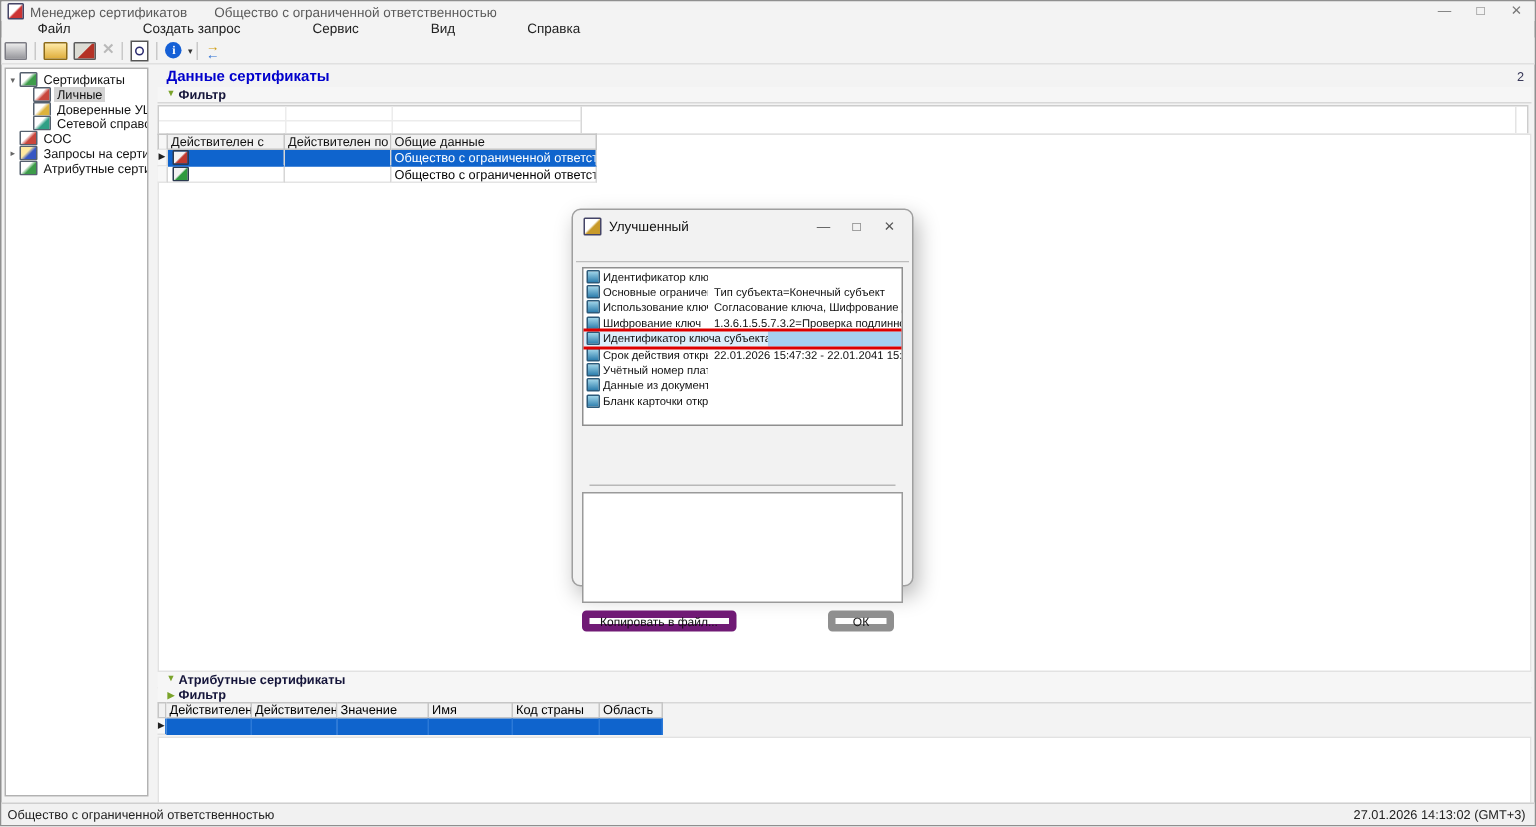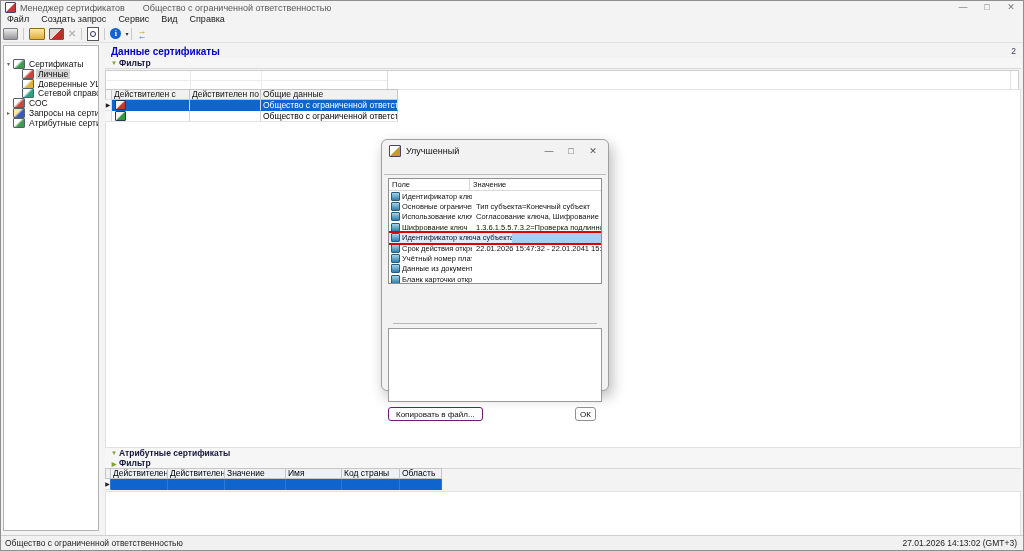--- a/index.html
+++ b/index.html
@@ -11,39 +11,39 @@
 
   
   .titlebar{position:absolute;left:0;top:0;right:0;height:13px;display:flex;align-items:center;font-size:9px;color:#5a5a5a;background:#f3f3f3}
   .appicon{width:9px;height:9px;margin:0 4px 0 4px;border:1px solid #446;background:linear-gradient(135deg,#fff 45%,#c33 55%);border-radius:1px;flex:none}
   .t-title{margin-right:18px}
   .wcontrols{position:absolute;right:0;top:0;height:13px;display:flex}
   .wbtn{width:24px;text-align:center;font-size:9px;line-height:13px;color:#777}
 
   
   .menubar{position:absolute;left:0;top:13px;right:0;height:11px;display:flex;align-items:center;font-size:9px;color:#222}
-  .menu-item{padding:0 6px;line-height:11px}
+  .menu-item{padding:0 24px;line-height:11px}
 
   
   .toolbar{position:absolute;left:0;top:24px;right:0;height:17px;display:flex;align-items:center;border-bottom:1px solid #e0e0e0;background:#f3f3f3}
   .tb-sep{width:1px;height:12px;background:#c9c9c9;margin:0 3px}
   .tbi{margin:0 2px;display:flex;align-items:center;justify-content:center}
   .icon-print{width:13px;height:10px;background:linear-gradient(#ececec,#97979c);border:1px solid #7c7c84;border-radius:1px}
   .icon-folder{width:14px;height:10px;background:linear-gradient(#ffeaa6,#dfae3c);border:1px solid #8d6b17;border-radius:1px}
   .icon-import{width:13px;height:10px;background:linear-gradient(135deg,#dcdcd4 48%,#b43226 52%);border:1px solid #5c5c5c;border-radius:1px}
   .icon-x{color:#b9b9b9;font-size:10px;font-weight:bold;line-height:10px}
   .icon-preview{width:10px;height:12px;background:#fff;border:1px solid #555;position:relative}
   .icon-preview i{position:absolute;left:2px;top:3px;width:4px;height:4px;border:1px solid #2b2b6f;border-radius:50%}
   .icon-info{width:11px;height:11px;border-radius:50%;background:#1560d6;color:#fff;font-size:8px;font-weight:bold;display:flex;align-items:center;justify-content:center;font-family:"Liberation Serif",serif}
   .icon-caret{font-size:6px;color:#333;margin-left:2px}
   .icon-refresh{display:flex;flex-direction:column;font-size:9px;line-height:5px;font-weight:bold}
   .icon-refresh .a1{color:#cf9d12}.icon-refresh .a2{color:#2b6fd4}
 
   
-  .tree{position:absolute;left:2px;top:44px;width:96px;height:486px;background:#fff;border:1px solid #b2b2b2;box-sizing:border-box;font-size:8.5px;color:#111;padding-top:13px}
+  .tree{position:absolute;left:2px;top:44px;width:96px;height:486px;background:#fff;border:1px solid #b2b2b2;box-sizing:border-box;font-size:8.5px;color:#111;padding-top:2px}
   .trow{display:flex;align-items:center;height:9.8px;white-space:nowrap;overflow:hidden}
   .chev{width:9px;flex:none;font-size:6px;color:#666;text-align:center}
   .ind{width:9px;flex:none}
   .ti{width:10px;height:8px;flex:none;border:1px solid #55606e;border-radius:1px;margin-right:2px}
   .ti.green{background:linear-gradient(135deg,#fff 40%,#3d9c4a 60%)}
   .ti.red{background:linear-gradient(135deg,#fff 40%,#c8463c 60%)}
   .ti.yellow{background:linear-gradient(135deg,#fff 40%,#dcb33c 60%)}
   .ti.teal{background:linear-gradient(135deg,#fff 40%,#2f9f85 60%)}
   .ti.blue{background:linear-gradient(135deg,#ffe9a0 40%,#3657c4 60%)}
   .tlabel{padding:0 2px}
@@ -112,23 +112,23 @@
   .lh .f{width:81px;flex:none;padding-left:3px;border-right:1px solid #d9d9d9;box-sizing:border-box}
   .lh .v{flex:1;padding-left:3px}
   .lr{display:flex;align-items:center;height:10.4px;white-space:nowrap}
   .lic{width:7px;height:7px;flex:none;margin:0 2px 0 2px;border:1px solid #2c5a7a;border-radius:1px;background:linear-gradient(#9fd4e8,#2f7fae)}
   .lf{width:70px;flex:none;overflow:hidden}
   .lv{flex:1;overflow:hidden;padding-left:4px}
   .lr.sel{background:#ddeefb;outline:2px solid #dd0000;position:relative;z-index:2}
   .lr.sel .lv{background:#a5d0f0;height:100%;display:flex;align-items:center}
   .dsep{position:absolute;left:9px;right:9px;top:148px;height:1px;background:#b8b8b8}
   .dtext{position:absolute;left:4px;top:153px;width:214px;height:74px;background:#fff;border:1px solid #9a9a9a;box-sizing:border-box}
-  .dbtn{position:absolute;top:232px;height:14px;font-size:8px;color:#111;background:#fdfdfd;border:1px solid #701a75;border-radius:3px;display:flex;align-items:center;justify-content:center;box-sizing:border-box}
+  .dbtn{position:absolute;top:232px;height:14px;font-size:8px;color:#111;background:#fdfdfd;border:5px solid #701a75;border-radius:3px;display:flex;align-items:center;justify-content:center;box-sizing:border-box}
   .bcopy{left:4px;padding:0 7px}
-  .bok{right:10px;width:21px;border-color:#8f8f8f}
+  .bok{right:10px;width:44px;border-color:#8f8f8f}
 </style>
 </head>
 <body>
 
 <div class="win">
 
   <div class="titlebar">
     <span class="appicon"></span>
     <span class="t-title nowrap">Менеджер сертификатов</span>
     <span class="nowrap">Общество с ограниченной ответственностью</span>
@@ -304,24 +304,20 @@
       <span class="dicon"></span>
       <span>Улучшенный</span>
       <span class="dctrl">
         <span class="dcb">—</span>
         <span class="dcb">□</span>
         <span class="dcb">✕</span>
       </span>
     </div>
     <div class="dbody">
       <div class="dlist">
-        <div class="lh">
-          <span class="f">Поле</span>
-          <span class="v">Значение</span>
-        </div>
         <div class="lr">
           <span class="lic"></span>
           <span class="lf">Идентификатор ключа...</span>
             <span class="lv"></span>
         </div>
         <div class="lr">
           <span class="lic"></span>
           <span class="lf">Основные ограничения</span>
             <span class="lv">Тип субъекта=Конечный субъект</span>
         </div>

